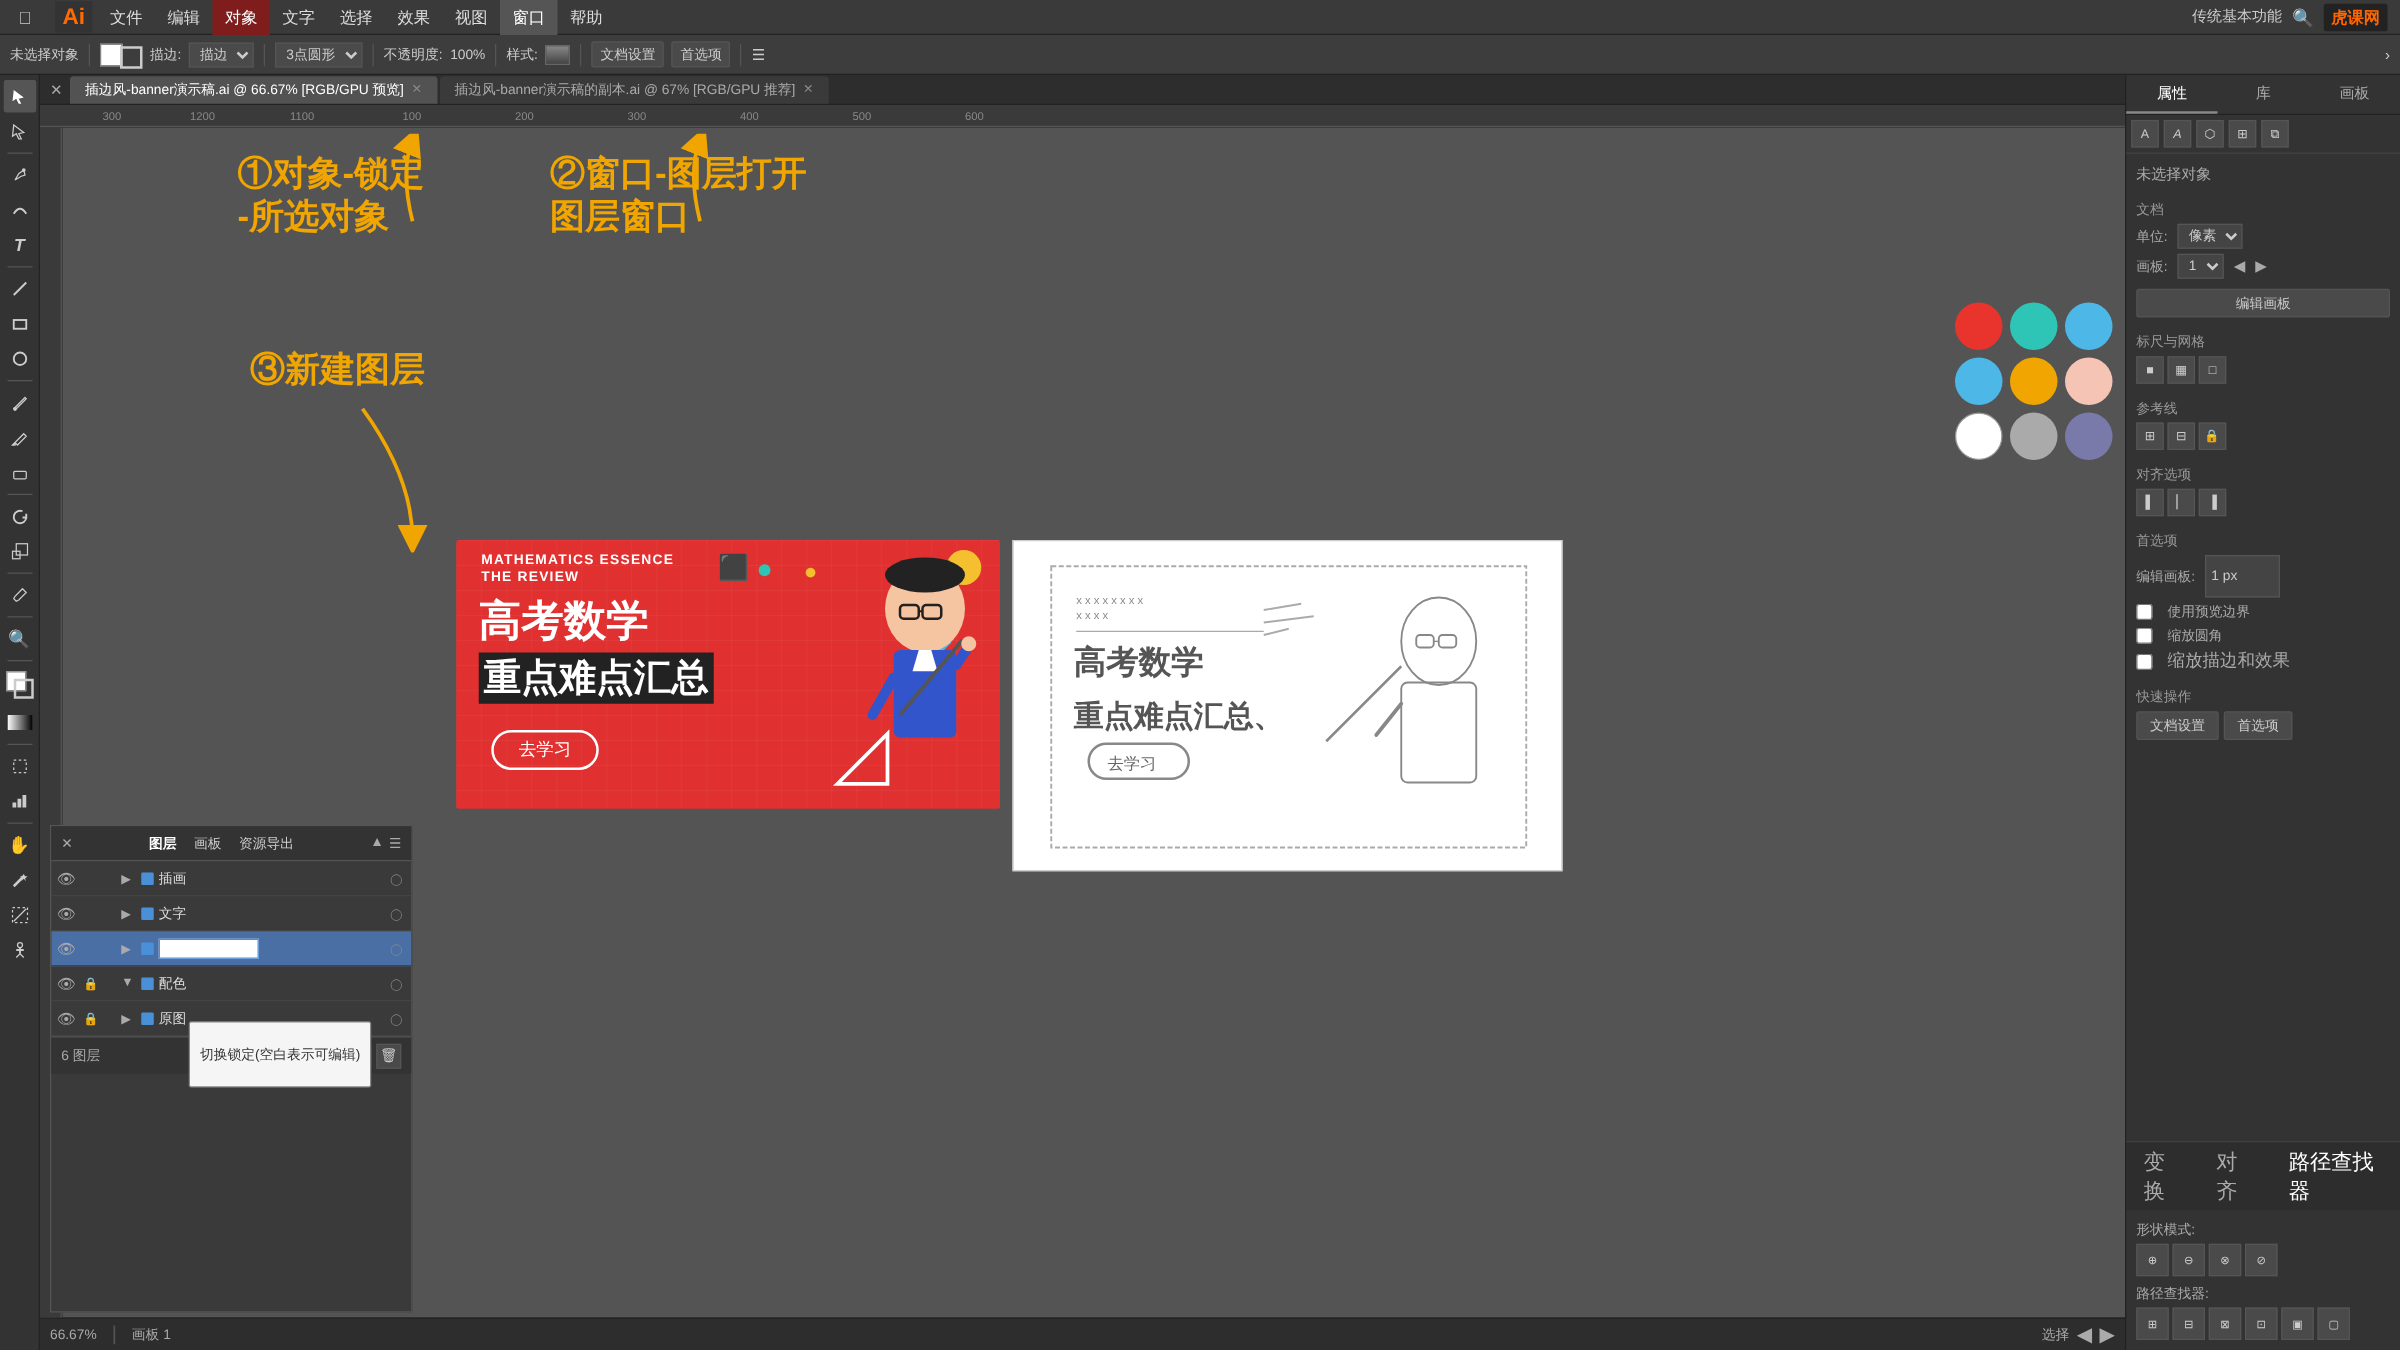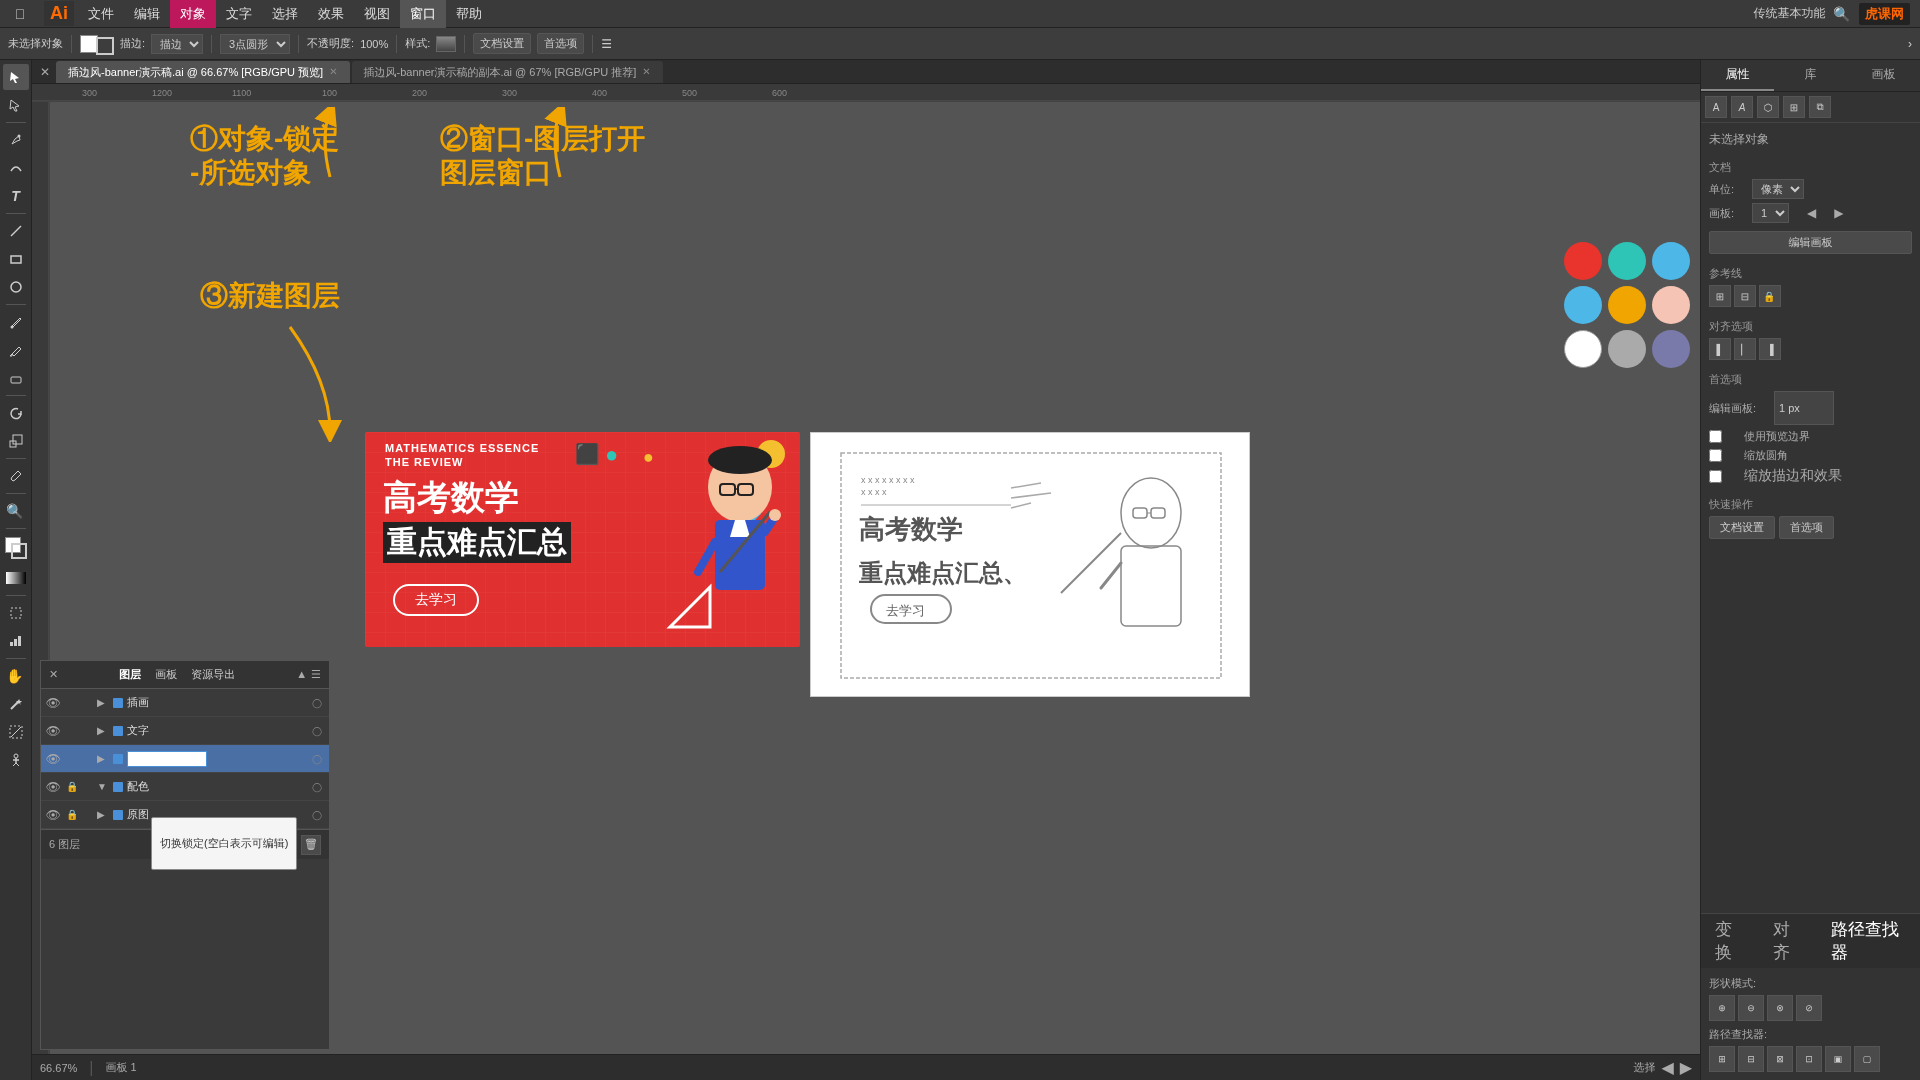--- a/index.html
+++ b/index.html
@@ -59,21 +59,21 @@
     
     #right-panel {
       width: 220px; background: #333; border-left: 1px solid #222; display: flex; flex-direction: column; flex-shrink: 0;
     }
     .panel-tabs { display: flex; border-bottom: 1px solid #222; }
     .panel-tab { flex: 1; text-align: center; padding: 6px 0; font-size: 12px; color: #aaa; cursor: pointer; }
     .panel-tab.active { color: #fff; border-bottom: 2px solid #888; }
     .panel-content { padding: 8px; flex: 1; overflow-y: auto; }
     .panel-section { margin-bottom: 12px; }
     .panel-label { font-size: 11px; color: #999; margin-bottom: 4px; }
-    .panel-row { display: flex; align-items: center; gap: 18px; margin-bottom: 4px; }
+    .panel-row { display: flex; align-items: center; gap: 8px; margin-bottom: 4px; }
     .panel-input { background: #444; border: 1px solid #555; color: #ccc; font-size: 11px; padding: 16px 4px; width: 60px; height: 20px; }
     .panel-select { background: #444; border: 1px solid #555; color: #ccc; font-size: 11px; padding: 2px 4px; height: 20px; }
     .panel-btn { background: #4a4a4a; border: 1px solid #555; color: #ccc; font-size: 11px; padding: 3px 10px; cursor: pointer; border-radius: 2px; }
     .panel-checkbox { margin-right: 4px; }
     .align-icons { display: flex; gap: 3px; flex-wrap: wrap; }
     .align-icon { width: 22px; height: 22px; background: #4a4a4a; border: 1px solid #555; display: flex; align-items: center; justify-content: center; font-size: 10px; color: #ccc; cursor: pointer; }
 
     
     #layers-panel {
       position: absolute; left: 40px; bottom: 30px; width: 290px; height: 390px;
@@ -116,21 +116,21 @@
     .pf-btn { width: 26px; height: 26px; background: #4a4a4a; border: 1px solid #555; display: flex; align-items: center; justify-content: center; font-size: 9px; color: #ccc; cursor: pointer; }
   </style>
 </head>
 <body>
 
 <div id="menubar">
   <span class="apple-icon"></span>
   <span class="ai-logo">Ai</span>
   <span class="menu-item">文件</span>
   <span class="menu-item">编辑</span>
-  <span class="menu-item" style="color:#fff; background:#be185d;">对象</span>
+  <span class="menu-item" style="color:#fff; background:#7f1d1d;">对象</span>
   <span class="menu-item">文字</span>
   <span class="menu-item">选择</span>
   <span class="menu-item">效果</span>
   <span class="menu-item">视图</span>
   <span class="menu-item" style="color:#fff; background:#555;">窗口</span>
   <span class="menu-item">帮助</span>
   <div class="menu-right">
     <span style="color:#ccc; font-size:12px;">传统基本功能</span>
     <span style="color:#ccc; font-size:14px; cursor:pointer;">🔍</span>
     <span style="color:#ff6600; font-weight:bold; font-size:13px; background:#222; padding:2px 6px; border-radius:2px;">虎课网</span>
@@ -542,20 +542,28 @@
           <span style="font-size:11px;color:#aaa;">画板:</span>
           <select class="panel-select">
             <option>1</option>
           </select>
           <span style="color:#aaa;font-size:12px;cursor:pointer;">◀</span>
           <span style="color:#aaa;font-size:12px;cursor:pointer;">▶</span>
         </div>
         <button class="panel-btn" style="width:100%;margin-top:4px;">编辑画板</button>
       </div>
 
+      <div class="panel-section">
+        <div class="panel-label">标尺与网格</div>
+        <div class="align-icons">
+          <div class="align-icon">■</div>
+          <div class="align-icon">▦</div>
+          <div class="align-icon">□</div>
+        </div>
+      </div>
 
       <div class="panel-section">
         <div class="panel-label">参考线</div>
         <div class="align-icons">
           <div class="align-icon">⊞</div>
           <div class="align-icon">⊟</div>
           <div class="align-icon">🔒</div>
         </div>
       </div>
 

